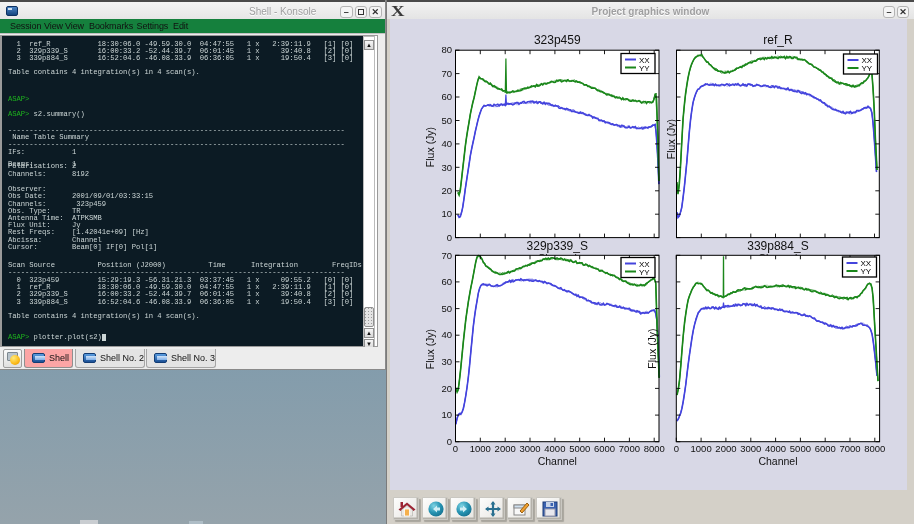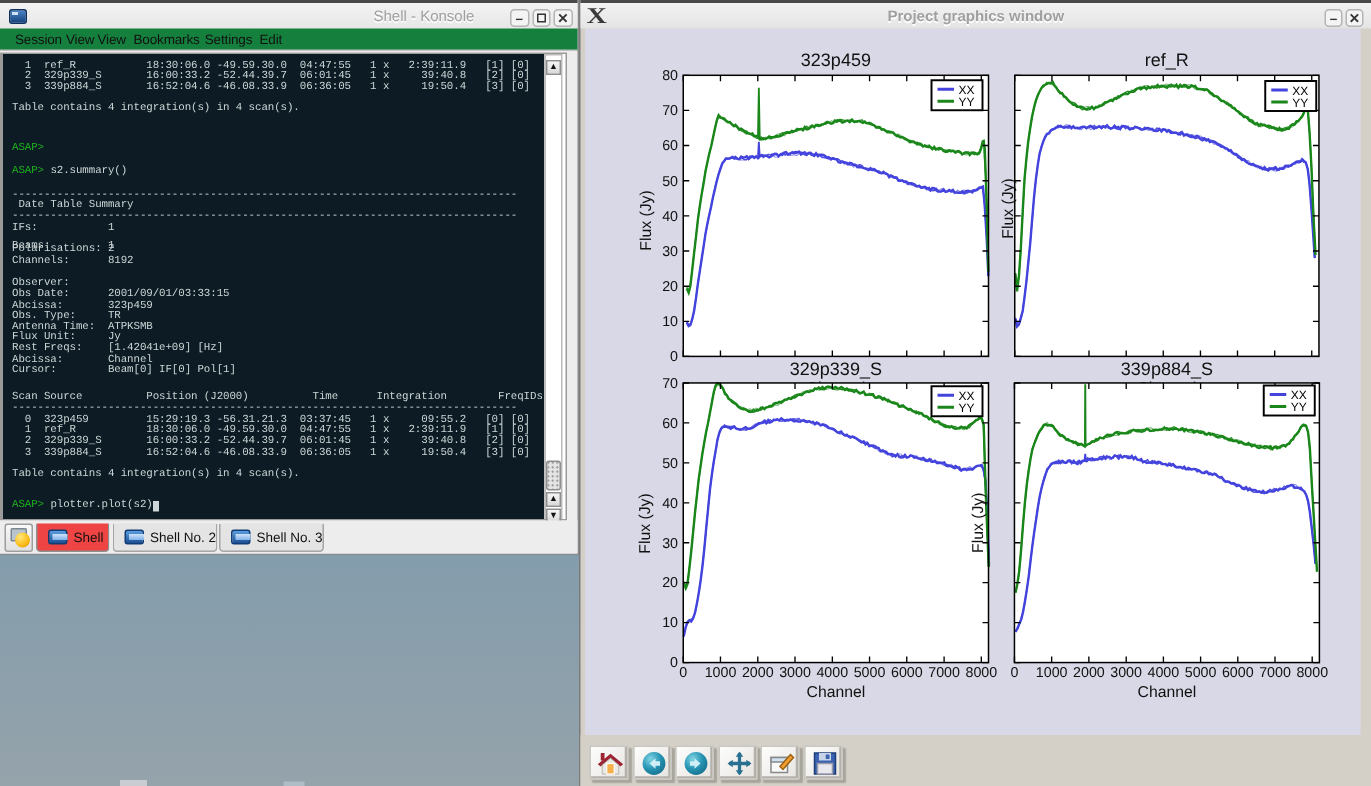--- a/index.html
+++ b/index.html
@@ -24,21 +24,21 @@
 #sthumb{position:absolute;left:0px;top:270px;width:10px;height:20px;background:#e4e4e4;border:1px solid #8f8f8f;border-radius:2px;background-image:radial-gradient(#9a9a9a 0.6px,transparent 0.7px);background-size:3px 3px;background-position:2px 2px}
 
 #ktabs{position:absolute;left:0;top:347px;width:100%;height:22px;background:#ededed}
 #tabbtn{position:absolute;left:3px;top:1.5px;width:19px;height:19px;background:linear-gradient(#fafafa,#e0e0e0);border:1px solid #9d9d9d;border-radius:2px}
 #tabbtn .scr{position:absolute;left:2.5px;top:2.5px;width:11px;height:9px;background:#b9c4cc;border:1px solid #7d8890;border-radius:1px}
 #tabbtn .ball{position:absolute;left:6px;top:5.5px;width:10px;height:10px;border-radius:50%;background:radial-gradient(circle at 35% 30%,#ffe97a,#fbba18 60%,#d98b00)}
 .tab{position:absolute;top:2px;height:19px;font-size:9px;color:#111;white-space:nowrap}
 .tab .ticon{position:absolute;left:7px;top:4px;width:13px;height:10px;background:linear-gradient(#5a9de0,#1b4f94);border-radius:2px;border:1px solid #123c74}
 .tab .ticon:before{content:"";position:absolute;left:1.5px;top:1.5px;width:10px;height:4px;background:linear-gradient(#cfe2f8,#7fb0e8)}
 .tab span{position:absolute;left:24px;top:3.5px}
-#tab1{left:24px;width:49px;background:#ef4444;border:1px solid #8f8f8f;border-top:none;border-radius:0 0 3px 3px}
+#tab1{left:24px;width:49px;background:#fca5a5;border:1px solid #8f8f8f;border-top:none;border-radius:0 0 3px 3px}
 #tab2{left:75px;width:70px;background:#e4e4e4;border:1px solid #a5a5a5;border-top:none;border-radius:0 0 3px 3px}
 #tab3{left:146px;width:70px;background:#e4e4e4;border:1px solid #a5a5a5;border-top:none;border-radius:0 0 3px 3px}
 
 #pw{position:absolute;left:386px;top:0;width:528px;height:524px;background:#d4d0c8;border-left:1px solid #7b7b7b}
 #ptitle{position:absolute;left:0;top:0;width:100%;height:19px;background:linear-gradient(#f2f2f2,#e4e4e4);border-top:2px solid #4a4a4a}
 #ptext{position:absolute;left:50%;transform:translateX(-50%);top:4px;font-size:10px;color:#9f9fa0;text-shadow:0 1px 0 #fff;font-weight:bold}
 #xicon{position:absolute;left:4px;top:1px;font-size:15px;font-weight:bold;color:#3a3a3a;font-family:"Liberation Serif",serif;transform:scaleX(1.25);transform-origin:left}
 #pcanvas{position:absolute;left:3px;top:19px;width:517px;height:471px;background:#d8d8e6}
 
 #ptools{position:absolute;left:0;top:490px;width:100%;height:34px;background:#d4d0c8}
@@ -254,29 +254,29 @@
  </div>
  <div id="tframe"></div>
  <div id="term">
 <div class="tl" style="top:4.5px">  1  ref_R           18:30:06.0 -49.59.30.0  04:47:55   1 x   2:39:11.9   [1] [0]</div>
 <div class="tl" style="top:11.7px">  2  329p339_S       16:00:33.2 -52.44.39.7  06:01:45   1 x     39:40.8   [2] [0]</div>
 <div class="tl" style="top:18.9px">  3  339p884_S       16:52:04.6 -46.08.33.9  06:36:05   1 x     19:50.4   [3] [0]</div>
 <div class="tl" style="top:32.8px">Table contains 4 integration(s) in 4 scan(s).</div>
 <div class="tl" style="top:60.2px"><i>ASAP&gt;</i></div>
 <div class="tl" style="top:74.5px"><i>ASAP&gt;</i> s2.summary()</div>
 <div class="tl" style="top:90.5px">-------------------------------------------------------------------------------</div>
-<div class="tl" style="top:97.8px"> Date Table Summary</div>
+<div class="tl" style="top:97.8px"> Name Table Summary</div>
 <div class="tl" style="top:105.0px">-------------------------------------------------------------------------------</div>
 <div class="tl" style="top:125px">Beams:         1</div>
 <div class="tl" style="top:113px">IFs:           1</div>
 <div class="tl" style="top:127.4px">Polarisations: 2</div>
 <div class="tl" style="top:134.6px">Channels:      8192</div>
 <div class="tl" style="top:150.0px">Observer:</div>
 <div class="tl" style="top:157.3px">Obs Date:      2001/09/01/03:33:15</div>
-<div class="tl" style="top:164.5px">Abcissa:       323p459</div>
+<div class="tl" style="top:164.5px">Channels:       323p459</div>
 <div class="tl" style="top:171.7px">Obs. Type:     TR</div>
 <div class="tl" style="top:178.9px">Antenna Time:  ATPKSMB</div>
 <div class="tl" style="top:186.1px">Flux Unit:     Jy</div>
 <div class="tl" style="top:193.3px">Rest Freqs:    [1.42041e+09] [Hz]</div>
 <div class="tl" style="top:200.5px">Abcissa:       Channel</div>
 <div class="tl" style="top:207.7px">Cursor:        Beam[0] IF[0] Pol[1]</div>
 <div class="tl" style="top:226.0px">Scan Source          Position (J2000)          Time      Integration        FreqIDs</div>
 <div class="tl" style="top:233.4px">-------------------------------------------------------------------------------</div>
 <div class="tl" style="top:241.0px">  0  323p459         15:29:19.3 -56.31.21.3  03:37:45   1 x     09:55.2   [0] [0]</div>
 <div class="tl" style="top:248.2px">  1  ref_R           18:30:06.0 -49.59.30.0  04:47:55   1 x   2:39:11.9   [1] [0]</div>

